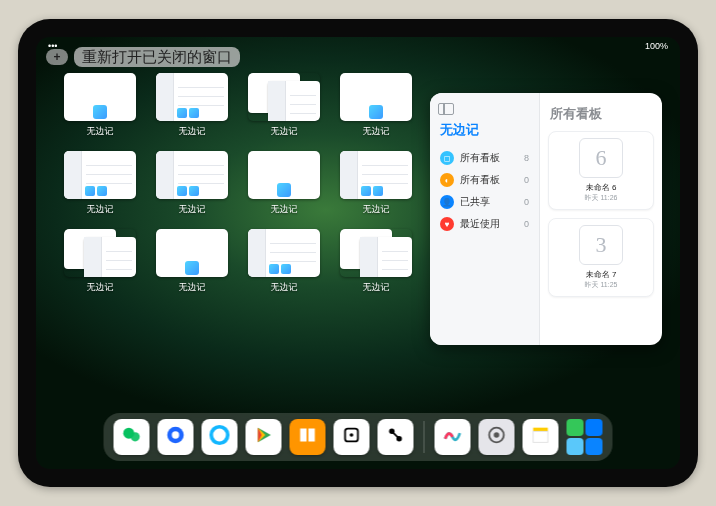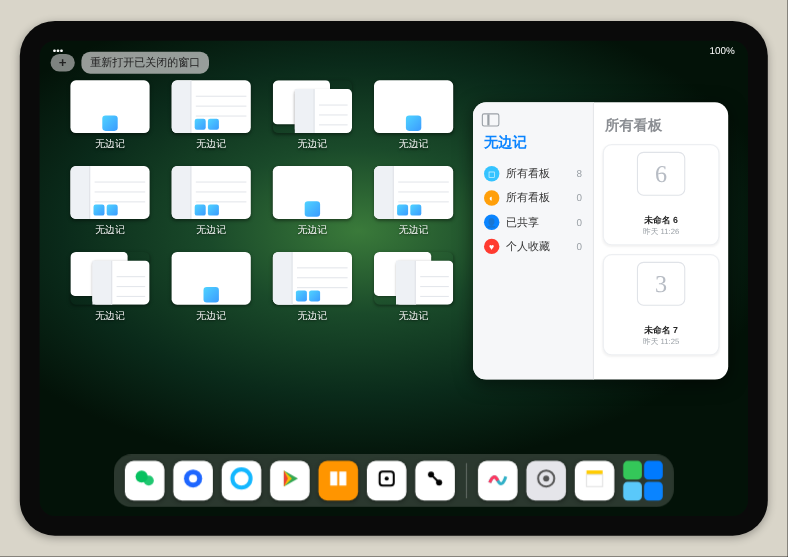--- a/index.html
+++ b/index.html
@@ -41,21 +41,21 @@
   border-radius: 8px;
   display: flex; align-items: center; justify-content: center;
   color: #222; font-size: 12px; font-weight: bold;
 }
 .reopen-pill {
   height: 20px;
   background: rgba(200,200,200,.75);
   border-radius: 8px;
   padding: 0 8px;
   display: flex; align-items: center;
-  font-size: 10px; color: #222;
+  font-size: 15px; color: #222;
 }
 .grid {
   position: absolute;
   top: 36px; left: 26px;
   display: grid;
   grid-template-columns: repeat(4, 76px);
   grid-auto-rows: 68px;
   gap: 10px 16px;
 }
 .win {
@@ -156,21 +156,21 @@
   display: flex; flex-direction: column; align-items: center;
   box-shadow: 0 1px 2px rgba(0,0,0,.05);
 }
 .sketch {
   width: 44px; height: 40px;
   border: 1px solid #e0e3e8; border-radius: 6px;
   display:flex;align-items:center;justify-content:center;
   font-size: 22px; color: #b7bcc4;
   font-family: "Comic Sans MS", cursive;
 }
-.card-name { font-size: 8px; color: #222; margin-top: 17px; font-weight: bold; }
+.card-name { font-size: 8px; color: #222; margin-top: 4px; }
 .card-sub { font-size: 7px; color: #9aa0a6; }
 .dock {
   position: absolute;
   bottom: 8px; left: 50%; transform: translateX(-50%);
   height: 48px;
   padding: 6px 10px;
   background: rgba(120,130,120,.35);
   backdrop-filter: blur(10px);
   border-radius: 16px;
   display: flex; align-items: center; gap: 8px;
@@ -332,21 +332,21 @@
               <span>所有看板</span>
               <span class="cnt">0</span>
             </div>
             <div class="lw-item">
               <span class="dot" style="background:#0a84ff">👤</span>
               <span>已共享</span>
               <span class="cnt">0</span>
             </div>
             <div class="lw-item">
               <span class="dot" style="background:#ff3b30">♥</span>
-              <span>个人收藏</span>
+              <span>最近使用</span>
               <span class="cnt">0</span>
             </div>
           </div>
       </div>
       <div class="lw-right">
         <div class="lw-title gray">所有看板</div>
         <div id="lw-cards">
             <div class="card">
               <div class="sketch">6</div>
               <div class="card-name">未命名 6</div>

